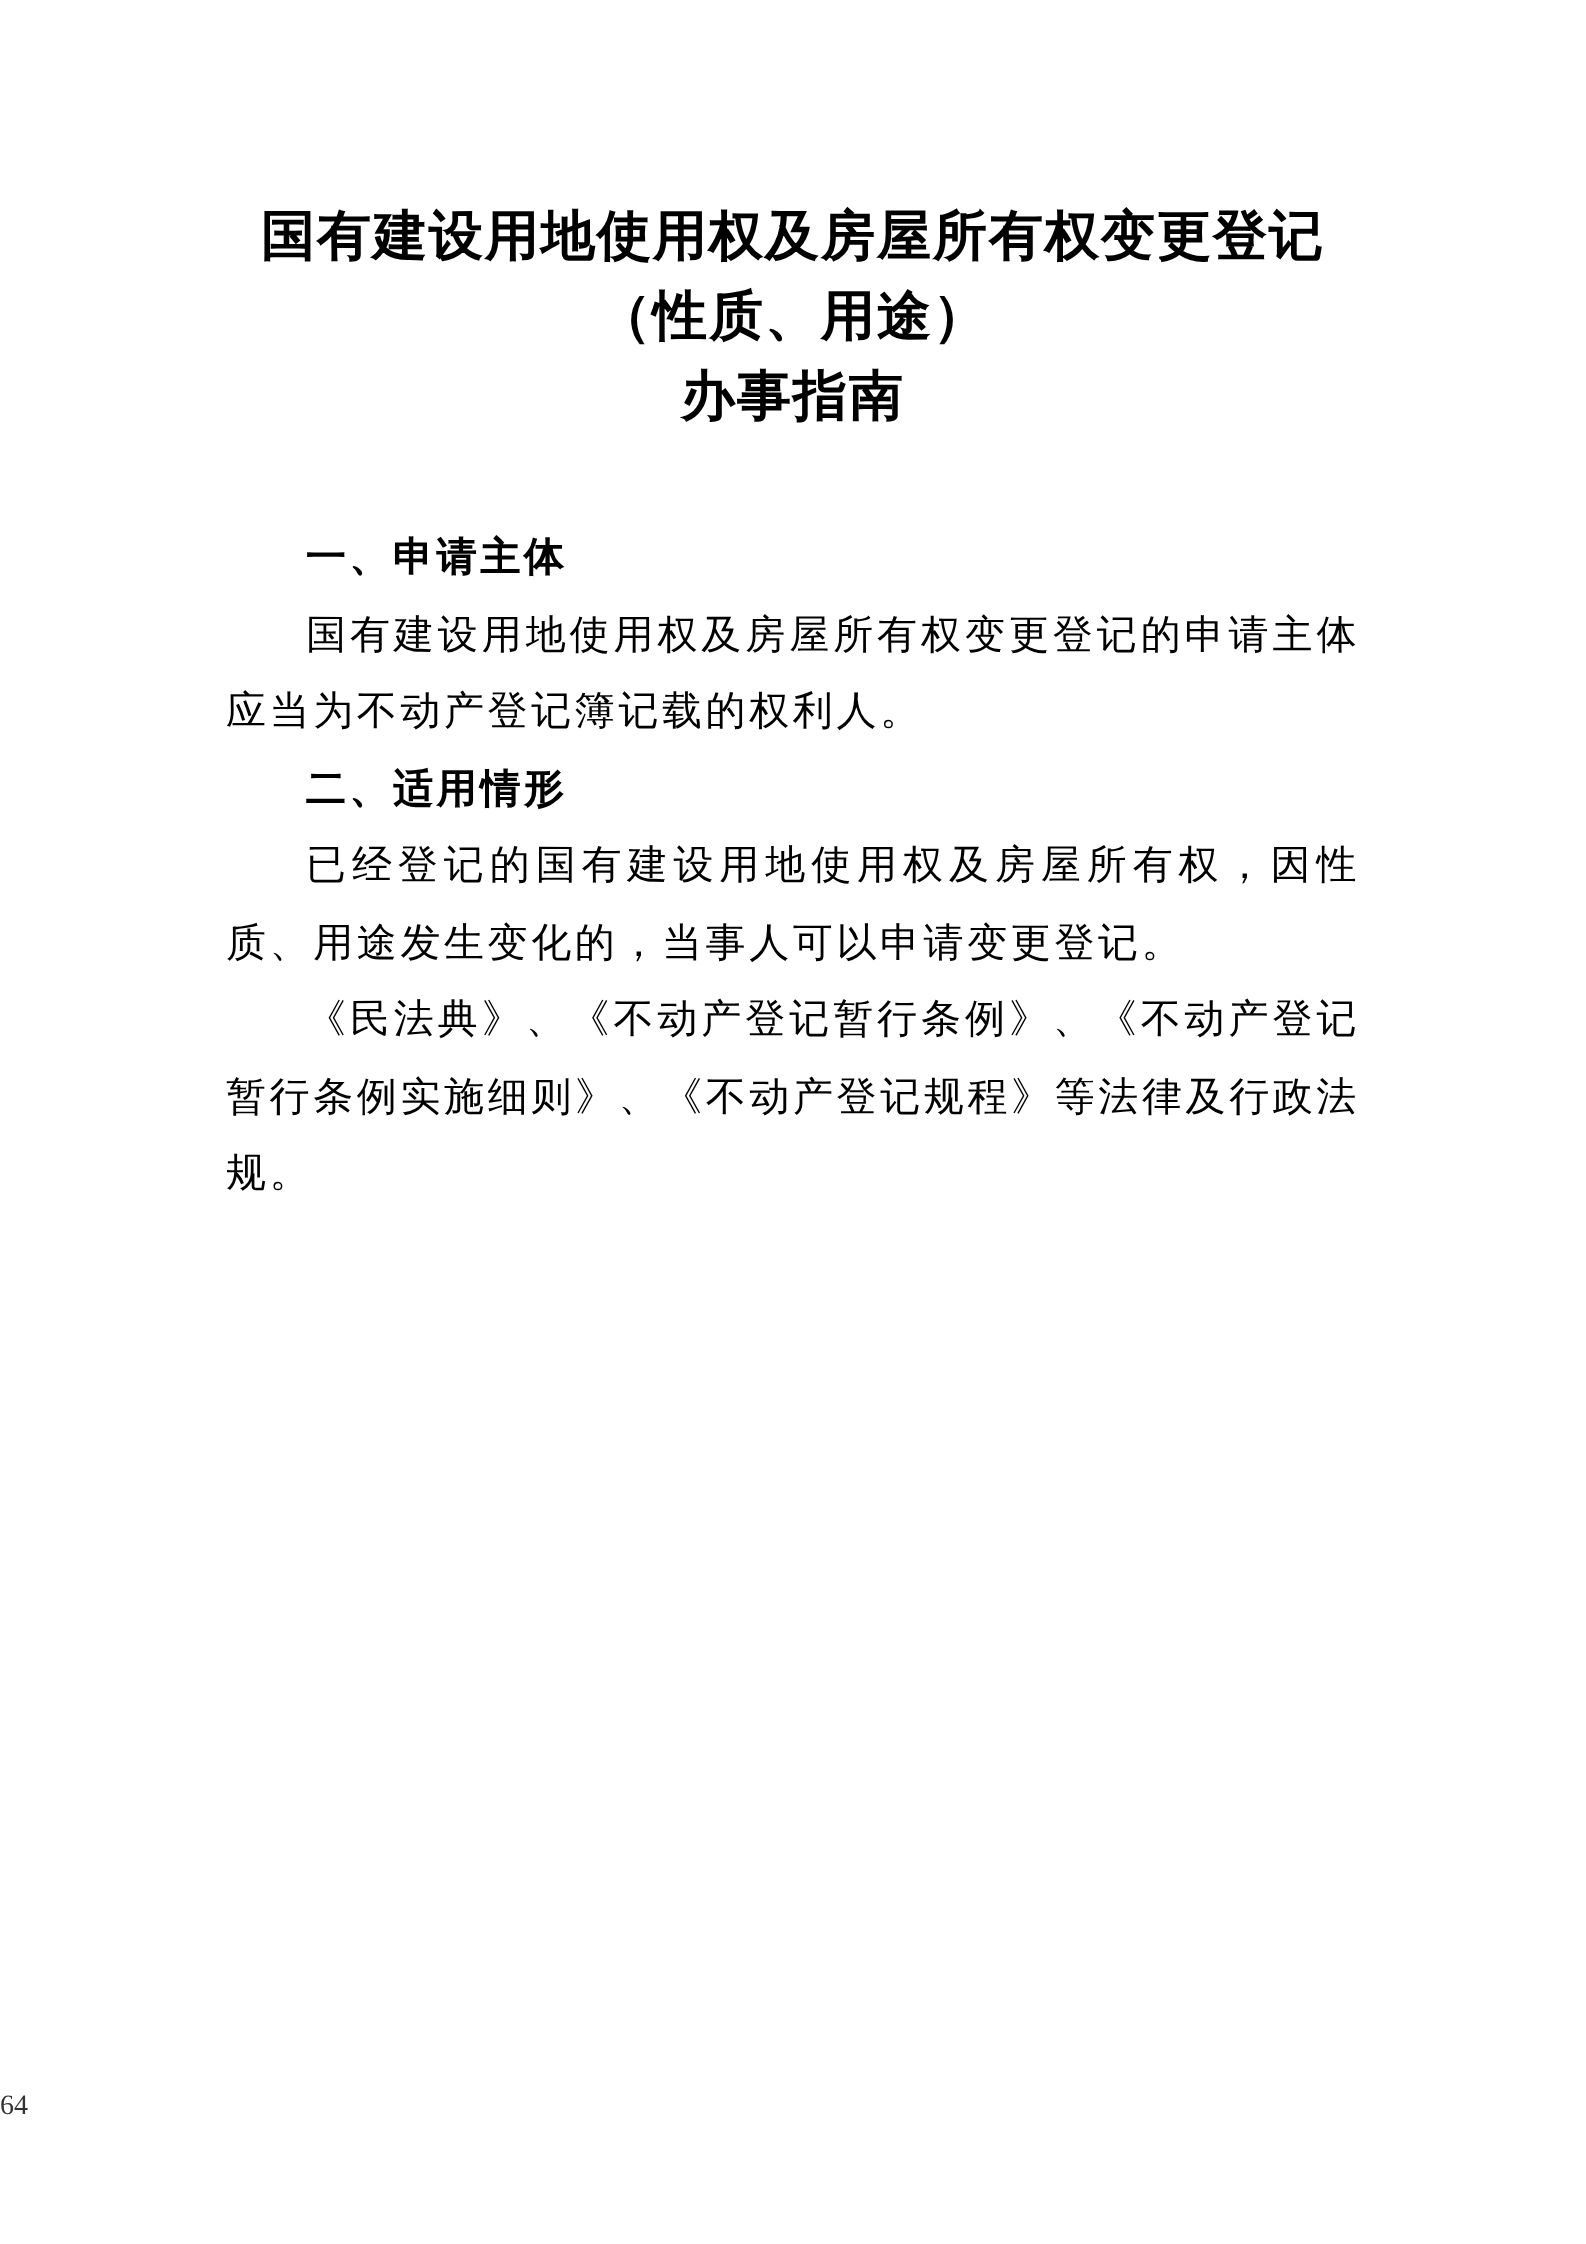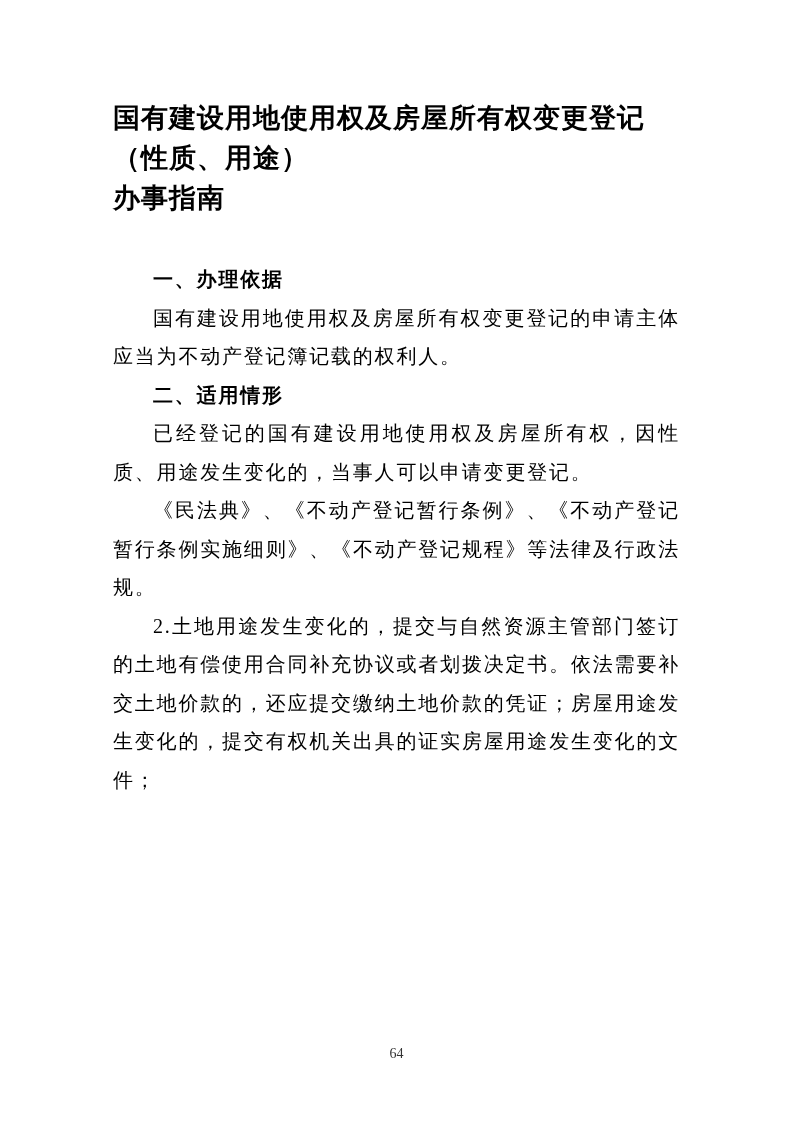--- a/index.html
+++ b/index.html
@@ -12,21 +12,21 @@
     overflow: hidden;
   }
   .page {
     position: relative;
     width: 793px;
     height: 1122px;
     padding: 98px 113px 0 113px;
     background: #ffffff;
   }
   .doc-title {
-    text-align: left;
+    text-align: center;
   }
   .doc-title .title-line {
     font-size: 27px;
     font-weight: bold;
     line-height: 40px;
     letter-spacing: 1px;
     font-family: "Liberation Serif", "DejaVu Serif", serif;
   }
   .doc-body {
     margin-top: 42px;
@@ -44,45 +44,44 @@
   }
   .sec-paragraph {
     font-weight: normal;
     font-family: "Liberation Serif", "DejaVu Serif", serif;
   }
   .page-footer {
     position: absolute;
     left: 0;
     right: 0;
     bottom: 60px;
-    text-align: center;
+    text-align: left;
   }
   .page-footer .page-number {
     font-size: 14px;
     color: #333333;
     font-family: "Liberation Serif", "DejaVu Serif", serif;
   }
 </style>
 </head>
 <body>
 
 <div class="page">
 
   <header class="doc-title">
     <div class="title-line">国有建设用地使用权及房屋所有权变更登记</div>
     <div class="title-line">（性质、用途）</div>
     <div class="title-line">办事指南</div>
   </header>
 
   <main class="doc-body" id="doc-body">
-      <p class="sec-heading">一、办理依据</p>
+      <p class="sec-heading">一、申请主体</p>
       <p class="sec-paragraph">国有建设用地使用权及房屋所有权变更登记的申请主体应当为不动产登记簿记载的权利人。</p>
       <p class="sec-heading">二、适用情形</p>
       <p class="sec-paragraph">已经登记的国有建设用地使用权及房屋所有权，因性质、用途发生变化的，当事人可以申请变更登记。</p>
       <p class="sec-paragraph">《民法典》、《不动产登记暂行条例》、《不动产登记暂行条例实施细则》、《不动产登记规程》等法律及行政法规。</p>
-      <p class="sec-paragraph">2.土地用途发生变化的，提交与自然资源主管部门签订的土地有偿使用合同补充协议或者划拨决定书。依法需要补交土地价款的，还应提交缴纳土地价款的凭证；房屋用途发生变化的，提交有权机关出具的证实房屋用途发生变化的文件；</p>
     </main>
 
   <footer class="page-footer">
     <span class="page-number">64</span>
   </footer>
 
 </div>
 
 </body></html>

